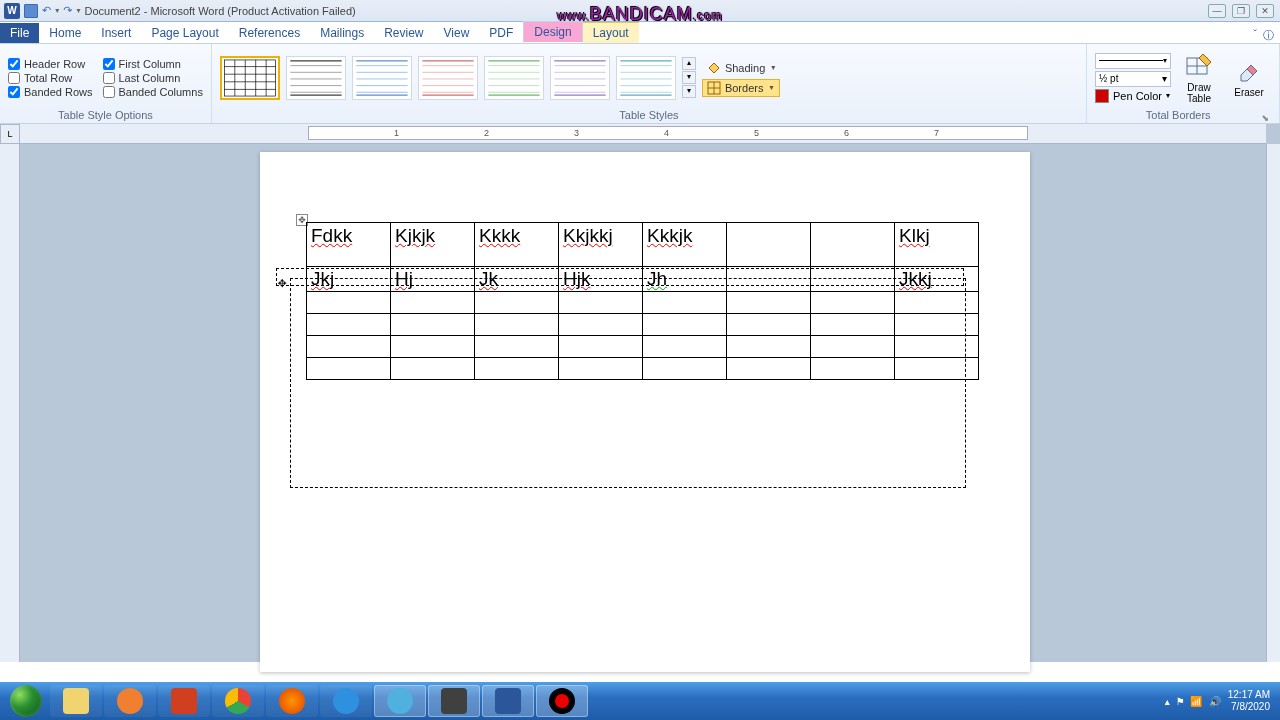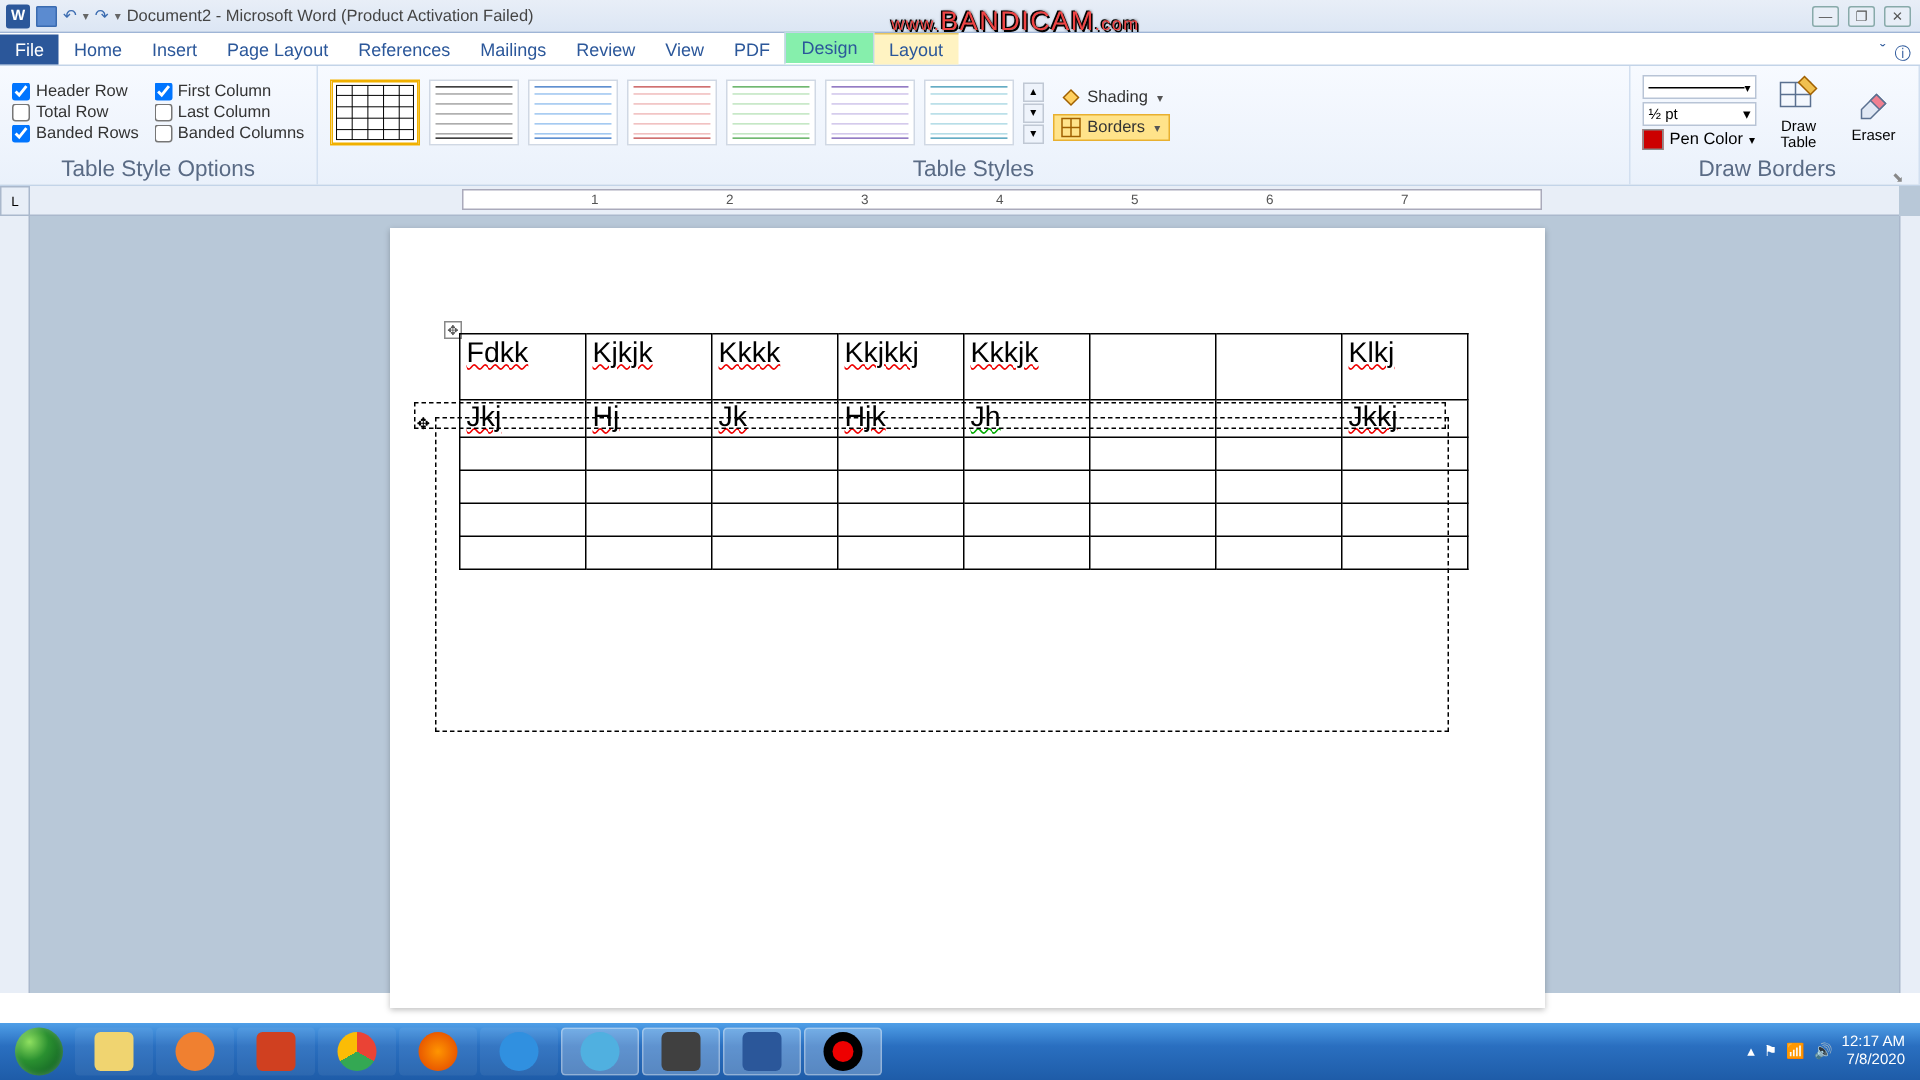--- a/index.html
+++ b/index.html
@@ -14,28 +14,28 @@
 .qat .drop { font-size: 8px; color: #666; }
 .title-text { flex: 1; }
 .win-controls { display: flex; gap: 6px; padding-right: 6px; }
 .win-controls span { width: 18px; height: 14px; border: 1px solid #8aa; background: #e8eef7; display: flex; align-items: center; justify-content: center; font-size: 9px; color: #555; border-radius: 2px; }
 
 
 .tabs { height: 22px; background: #fff; display: flex; align-items: flex-end; font-size: 12px; border-bottom: 1px solid #c3d4e8; position: relative; }
 .tab { padding: 3px 10px; color: #2b579a; cursor: pointer; }
 .tab.file { background: #2b579a; color: #fff; }
 .tab.ctx { background: #fff3c2; border-top: 1px solid #e8c560; }
-.tab.active { background: #86efac; border: 1px solid #c3d4e8; border-bottom: 1px solid #fff; }
+.tab.active { background: #f9a8d4; border: 1px solid #c3d4e8; border-bottom: 1px solid #fff; }
 .tab-help { margin-left: auto; padding-right: 6px; display: flex; gap: 6px; color: #2b579a; font-size: 11px; }
 
 
 .ribbon { height: 80px; background: linear-gradient(#f7faff,#eaf1fb); border-bottom: 1px solid #c3d4e8; display: flex; font-size: 11px; }
 .group { border-right: 1px solid #d2dff0; padding: 4px 8px 0; display: flex; flex-direction: column; }
 .group-body { flex: 1; display: flex; align-items: center; gap: 6px; }
-.group-label { text-align: center; font-size: 15px; color: #5a6b85; padding: 2px 0; }
+.group-label { text-align: center; font-size: 11px; color: #5a6b85; padding: 2px 0; }
 
 
 .tso { display: grid; grid-template-columns: auto auto; gap: 2px 10px; }
 .chk { display: flex; align-items: center; gap: 4px; font-size: 11px; color: #333; }
 .chk input { width: 12px; height: 12px; }
 
 
 .gallery { display: flex; gap: 6px; align-items: center; }
 .styleitem { width: 60px; height: 44px; border: 1px solid #d0d8e4; background: #fff; padding: 2px; cursor: pointer; }
 .styleitem.sel { border: 1px solid #f0b000; box-shadow: inset 0 0 0 1px #f0b000; }
@@ -99,21 +99,21 @@
 .taskbar { position: absolute; left: 0; right: 0; bottom: 0; height: 38px; background: linear-gradient(#4f9fe8,#2a6fc0 40%,#1e5ca8); display: flex; align-items: center; padding: 0 4px; gap: 2px; }
 .start { width: 44px; height: 34px; display: flex; align-items: center; justify-content: center; }
 .start-orb { width: 32px; height: 32px; border-radius: 50%; background: radial-gradient(circle at 30% 30%, #8fe060, #2a9030 40%, #0a5020); box-shadow: inset 0 0 4px #fff4; }
 .task { width: 52px; height: 32px; border-radius: 3px; display: flex; align-items: center; justify-content: center; background: rgba(255,255,255,0.06); }
 .task.active { background: rgba(255,255,255,0.25); box-shadow: inset 0 0 0 1px rgba(255,255,255,0.35); }
 .task .app-ico { width: 26px; height: 26px; border-radius: 4px; }
 .tray { margin-left: auto; display: flex; align-items: center; gap: 6px; color: #fff; font-size: 10px; padding-right: 6px; }
 .tray .clock { text-align: right; line-height: 12px; }
 
 
-.bandicam { position: absolute; top: 4px; left: 50%; transform: translateX(-50%); font-family: "Arial Black", sans-serif; font-size: 18px; color: #ef4444; text-shadow: 0 0 2px #000, 1px 1px 0 #000, -1px -1px 0 #000; letter-spacing: 1px; pointer-events: none; z-index: 999; margin-left: 37px; }
+.bandicam { position: absolute; top: 4px; left: 50%; transform: translateX(-50%); font-family: "Arial Black", sans-serif; font-size: 18px; color: #a21caf; text-shadow: 0 0 2px #000, 1px 1px 0 #000, -1px -1px 0 #000; letter-spacing: 1px; pointer-events: none; z-index: 999; }
 .bandicam .www { font-size: 12px; }
 </style>
 </head>
 <body>
 
 <div class="titlebar">
   <div class="qat">
     <div class="w-icon">W</div>
     <div class="save"></div>
     <span class="undo">↶</span>
@@ -330,21 +330,21 @@
       </div>
       <div class="big-btn">
         <span class="ico"><svg viewBox="0 0 28 28">
               <path d="M6 18 L16 8 L22 14 L12 24 L6 24 Z" fill="#e0e8f4" stroke="#5a7090"></path>
               <path d="M16 8 L22 14 L18 18 L12 12 Z" fill="#f08090" stroke="#5a7090"></path>
             </svg></span>
         <span class="lbl">Eraser</span>
       </div>
     </div>
     <div style="display:flex; align-items:center; justify-content:center; position:relative">
-      <div class="group-label" style="flex:1">Draw Borders</div>
+      <div class="group-label" style="flex:1">Total Borders</div>
       <span class="dlglaunch">⬊</span>
     </div>
   </div>
 </div>
 
 <div class="edit-area">
   <div class="ruler-corner">L</div>
   <div class="vruler"></div>
   <div class="hruler">
     <div class="hruler-inner">

